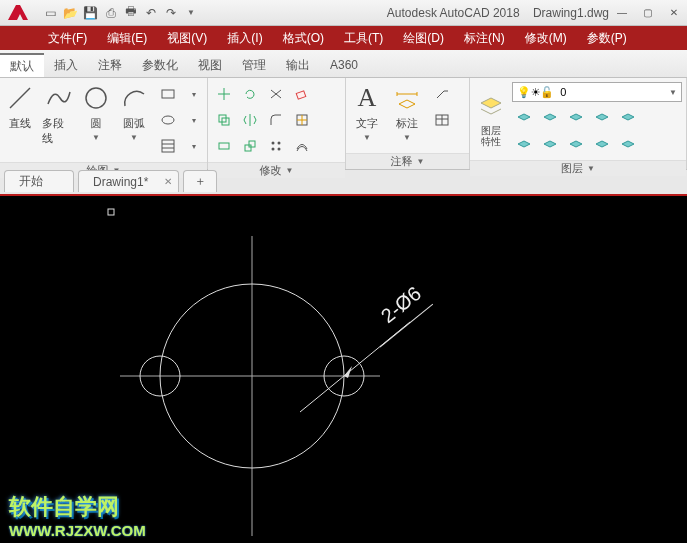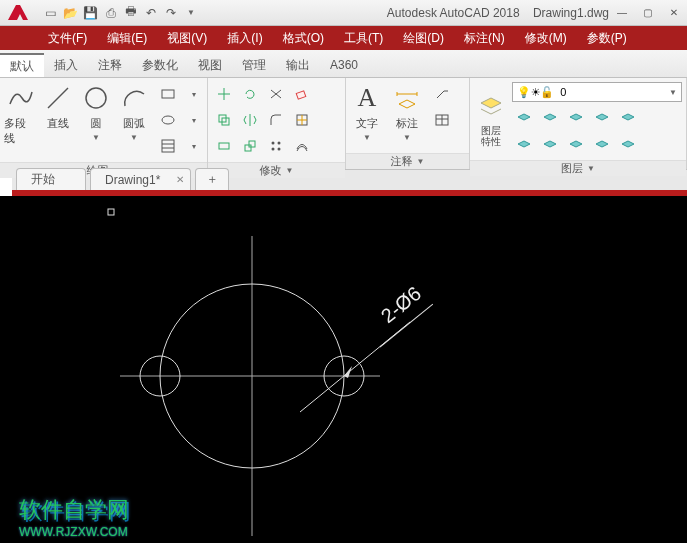--- a/index.html
+++ b/index.html
@@ -26,30 +26,30 @@
 .panel-body { flex: 1; display: flex; align-items: flex-start; padding: 2px; gap: 2px; }
 .panel-title { height: 16px; font-size: 11px; text-align: center; color: #555; background: #eaeaea; border-top: 1px solid #ddd; display: flex; align-items: center; justify-content: center; gap: 4px; }
 .big-btn { width: 38px; display: flex; flex-direction: column; align-items: center; gap: 2px; font-size: 11px; color: #444; padding: 2px; }
 .big-btn .icon-box { width: 32px; height: 32px; display: flex; align-items: center; justify-content: center; }
 .small-grid { display: grid; grid-template-columns: repeat(3, 24px); grid-auto-rows: 24px; gap: 2px; padding: 2px; }
 .small-grid.two { grid-template-columns: repeat(2, 24px); }
 .small-grid.four { grid-template-columns: repeat(4, 24px); }
 .small-btn { width: 24px; height: 24px; display: flex; align-items: center; justify-content: center; border: 1px solid transparent; }
 .dd-box { height: 20px; border: 1px solid #aaa; background: #fff; font-size: 11px; display: flex; align-items: center; padding: 0 4px; }
 
-.doctabs { height: 26px; background: #e8e8e8; display: flex; align-items: flex-end; border-bottom: 6px solid #b91c1c; font-size: 12px; margin-left: 12px; }
+.doctabs { height: 26px; background: #e8e8e8; display: flex; border-bottom: 2px solid #b91c1c; font-size: 12px; }
 .doctab { height: 22px; padding: 0 30px 0 14px; display: flex; align-items: center; background: #f5f5f5; border: 1px solid #bbb; border-bottom: none; border-radius: 4px 4px 0 0; margin-left: 4px; color: #555; position: relative; }
 .doctab .close { position: absolute; right: 6px; font-size: 10px; color: #888; }
 .doctab.plus { padding: 0 10px; }
 
 .canvas { position: relative; width: 687px; height: 351px; background: #000; }
 .canvas svg { position: absolute; top: 0; left: 0; }
 
-.watermark { position: absolute; bottom: 8px; left: 19px; font-weight: normal; font-size: 22px; color: #22c55e; text-shadow: 0 0 4px #4af, 2px 2px 0 #069; font-family: sans-serif; }
-.watermark .url { font-size: 12px; display: block; text-shadow: 0 0 2px #4af; }
+.watermark { position: absolute; bottom: 8px; left: 9px; font-weight: bold; font-size: 22px; color: #bef264; text-shadow: 0 0 4px #4af, 2px 2px 0 #069; font-family: sans-serif; }
+.watermark .url { font-size: 15px; display: block; text-shadow: 0 0 2px #4af; }
 
 .tiny-arrow { font-size: 8px; color: #666; }
 </style>
 </head>
 <body>
 
 <div class="titlebar">
   <div class="logo">
     <svg width="28" height="22">
         <path d="M3 18 L11 3 L15 3 L23 18 L18 18 L15 12 L12 18 Z" fill="#c8102e"></path>
@@ -101,32 +101,32 @@
   <div class="rtab">A360</div>
 </div>
 
 <div class="ribbon">
 
   <div class="panel" style="width:208px">
     <div class="panel-body">
       <div class="big-btn">
         <div class="icon-box">
             <svg width="28" height="28">
+              <line x1="4" y1="24" x2="24" y2="4" stroke="#555" stroke-width="1.5"></line>
+            </svg>
+          </div>
+        <span>直线</span>
+      </div>
+      <div class="big-btn">
+        <div class="icon-box">
+            <svg width="28" height="28">
               <path d="M4 20 Q10 4 16 14 T26 8" stroke="#555" fill="none" stroke-width="1.5"></path>
             </svg>
           </div>
         <span>多段线</span>
-      </div>
-      <div class="big-btn">
-        <div class="icon-box">
-            <svg width="28" height="28">
-              <line x1="4" y1="24" x2="24" y2="4" stroke="#555" stroke-width="1.5"></line>
-            </svg>
-          </div>
-        <span>直线</span>
       </div>
       <div class="big-btn">
         <div class="icon-box">
             <svg width="28" height="28">
               <circle cx="14" cy="14" r="10" stroke="#555" fill="none" stroke-width="1.5"></circle>
             </svg>
           </div>
         <span>圆</span>
         <span class="tiny-arrow">▼</span>
       </div>

